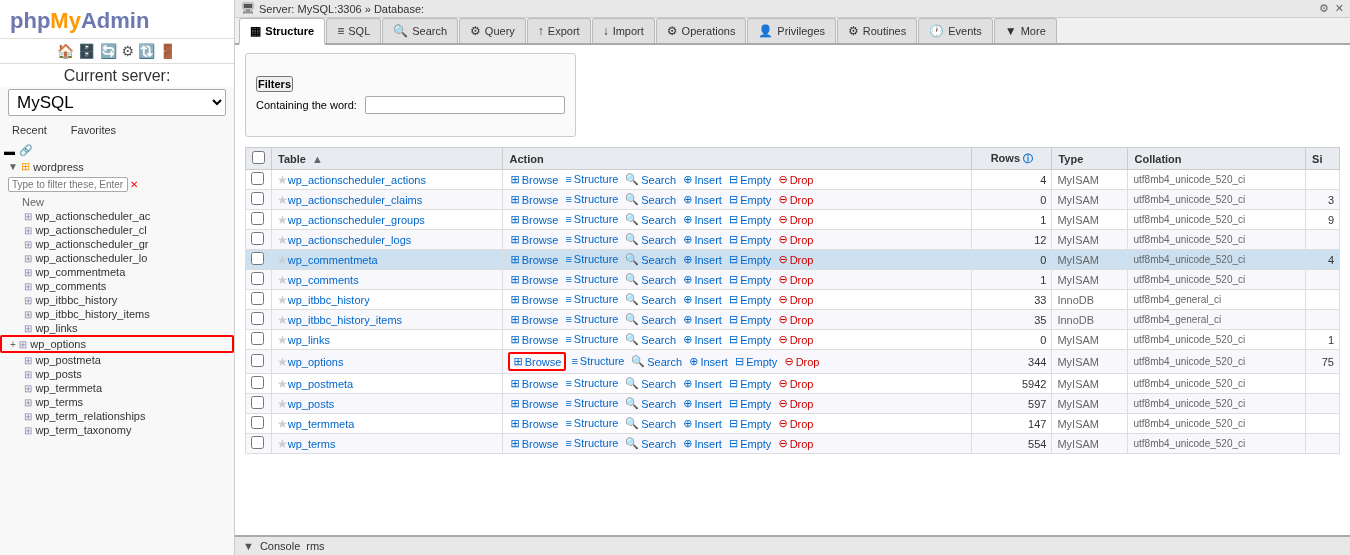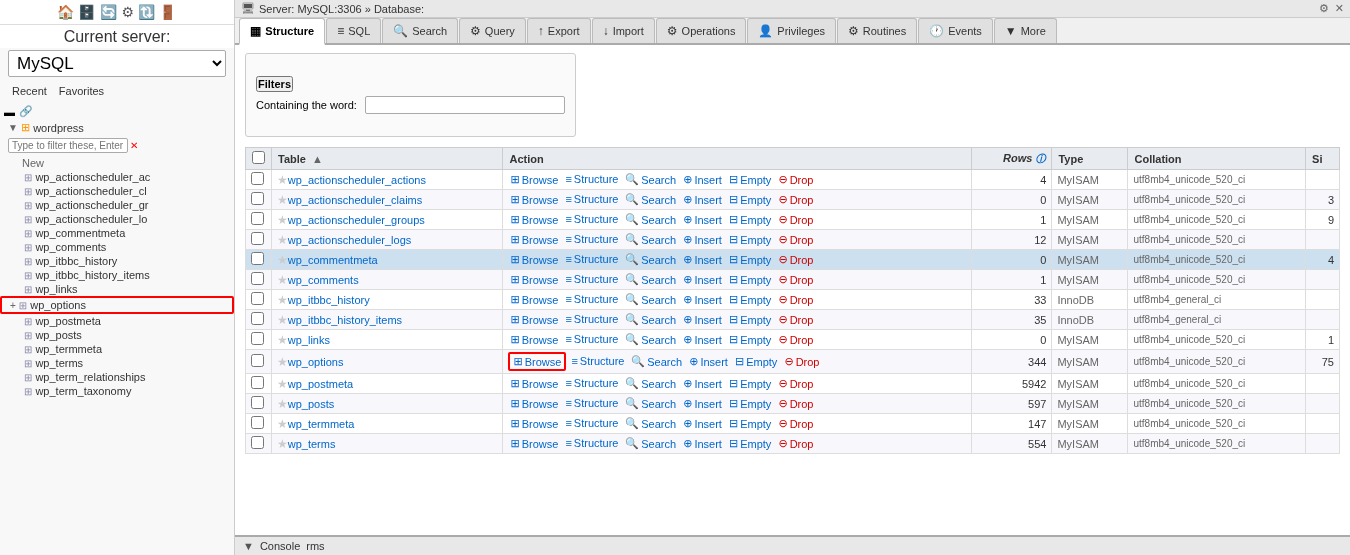--- a/index.html
+++ b/index.html
@@ -54,21 +54,21 @@
       margin: 2px 8px 4px;
       width: calc(100% - 16px);
       padding: 2px 4px;
       font-size: 17px;
       border: 1px solid #aaa;
       border-radius: 2px;
       background: #fff;
     }
     .sidebar-recent-fav {
       display: flex;
-      gap: 4px;
+      gap: 16px;
       padding: 3px 8px;
       background: #f8f8f8;
     }
     .sidebar-recent-fav button {
       background: none;
       border: none;
       font-size: 11px;
       cursor: pointer;
       color: #333;
       padding: 1px 4px;
@@ -301,20 +301,25 @@
     
     .tree-item-highlighted-box {
       border: 2px solid red;
       border-radius: 2px;
     }
   </style>
 </head>
 <body>
 
 <div class="sidebar">
+  <div class="sidebar-logo">
+    <span class="logo-text">
+      <span class="logo-php">php</span><span class="logo-my">My</span><span class="logo-admin">Admin</span>
+    </span>
+  </div>
   <div class="sidebar-icons">
     <span title="Home">🏠</span>
     <span title="Database">🗄️</span>
     <span title="Refresh">🔄</span>
     <span title="Settings">⚙</span>
     <span title="Update">🔃</span>
     <span title="Exit">🚪</span>
   </div>
   <div class="current-server">Current server:</div>
   <select class="server-select">
@@ -497,21 +502,21 @@
       <thead>
         <tr>
           <th style="width:20px;">
             <input type="checkbox" style="">
           </th>
           <th class="sortable">
             <span>Table</span>
             <span class="sort-arrow">▲</span>
           </th>
           <th>Action</th>
-          <th style="text-align:right;font-style:italic;">
+          <th style="text-align:center;">
             <span>Rows</span>
             <span class="rows-info-link">ⓘ</span>
           </th>
           <th>Type</th>
           <th>Collation</th>
           <th>Si</th>
         </tr>
       </thead>
       <tbody id="table-body">
       <tr>

